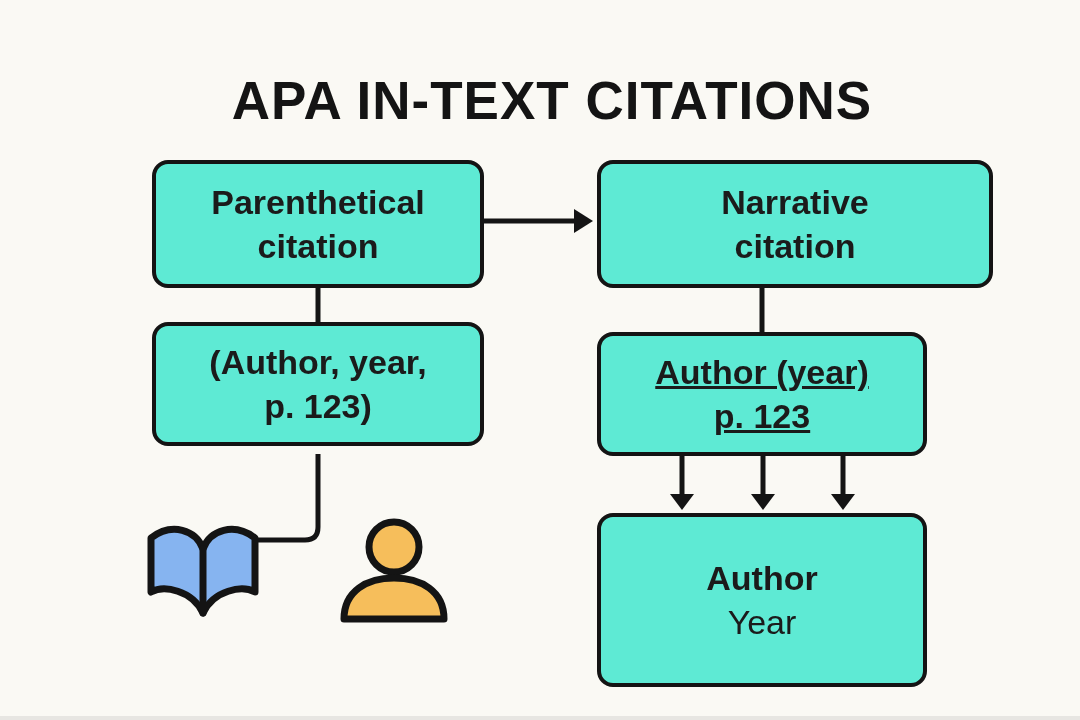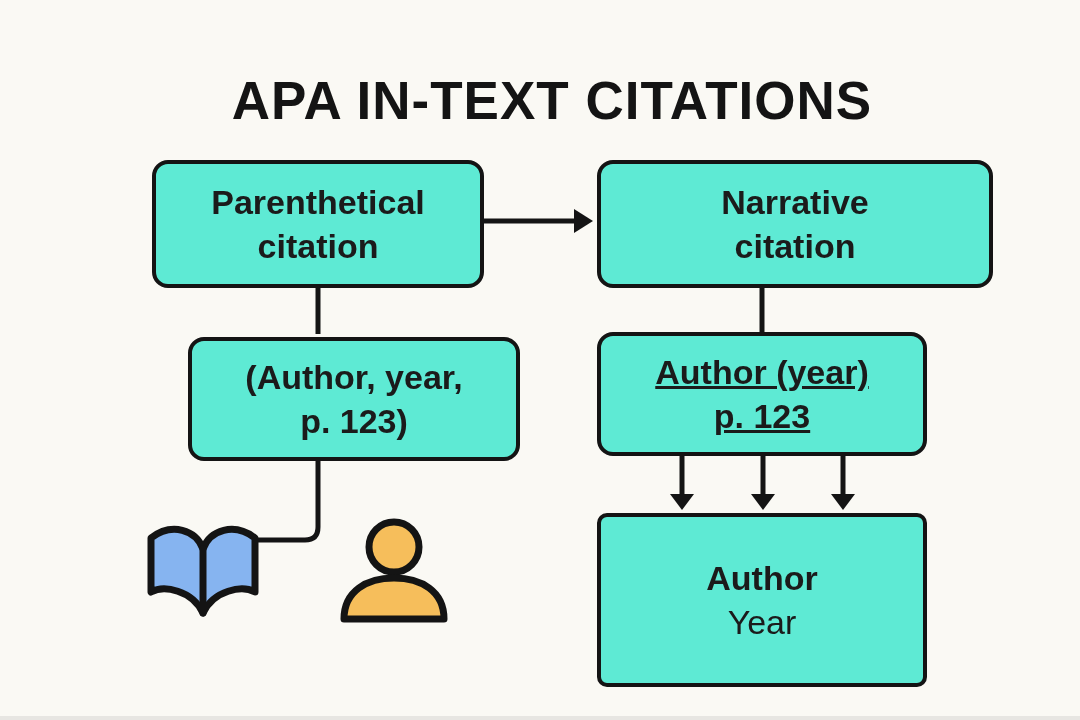--- a/index.html
+++ b/index.html
@@ -34,23 +34,23 @@
     z-index:2;
   }
   .node-label{
     font-size:34px;
     font-weight:bold;
     line-height:44px;
     white-space:pre-line;
   }
   .b1{left:152px;top:160px;width:332px;height:128px;}
   .b2{left:597px;top:160px;width:396px;height:128px;}
-  .b3{left:152px;top:337px;width:332px;height:124px;margin-left:36px;}
+  .b3{left:152px;top:322px;width:332px;height:124px;}
   .b4{left:597px;top:332px;width:330px;height:124px;text-decoration:underline;}
-  .b5{left:597px;top:513px;width:330px;height:174px;flex-direction:column;border-radius:10px;}
+  .b5{left:597px;top:513px;width:330px;height:174px;flex-direction:column;}
   .b5 .line{font-size:34px;line-height:44px;color:#1B1B1B;}
   .line-bold{font-weight:bold;}
   .line-reg{font-weight:normal;}
   .overlay{
     position:absolute;left:0;top:0;width:1080px;height:720px;
     z-index:1;
   }
   .bottom-strip{
     position:absolute;left:0;top:716px;width:1080px;height:4px;
     background:#E7E6E2;

